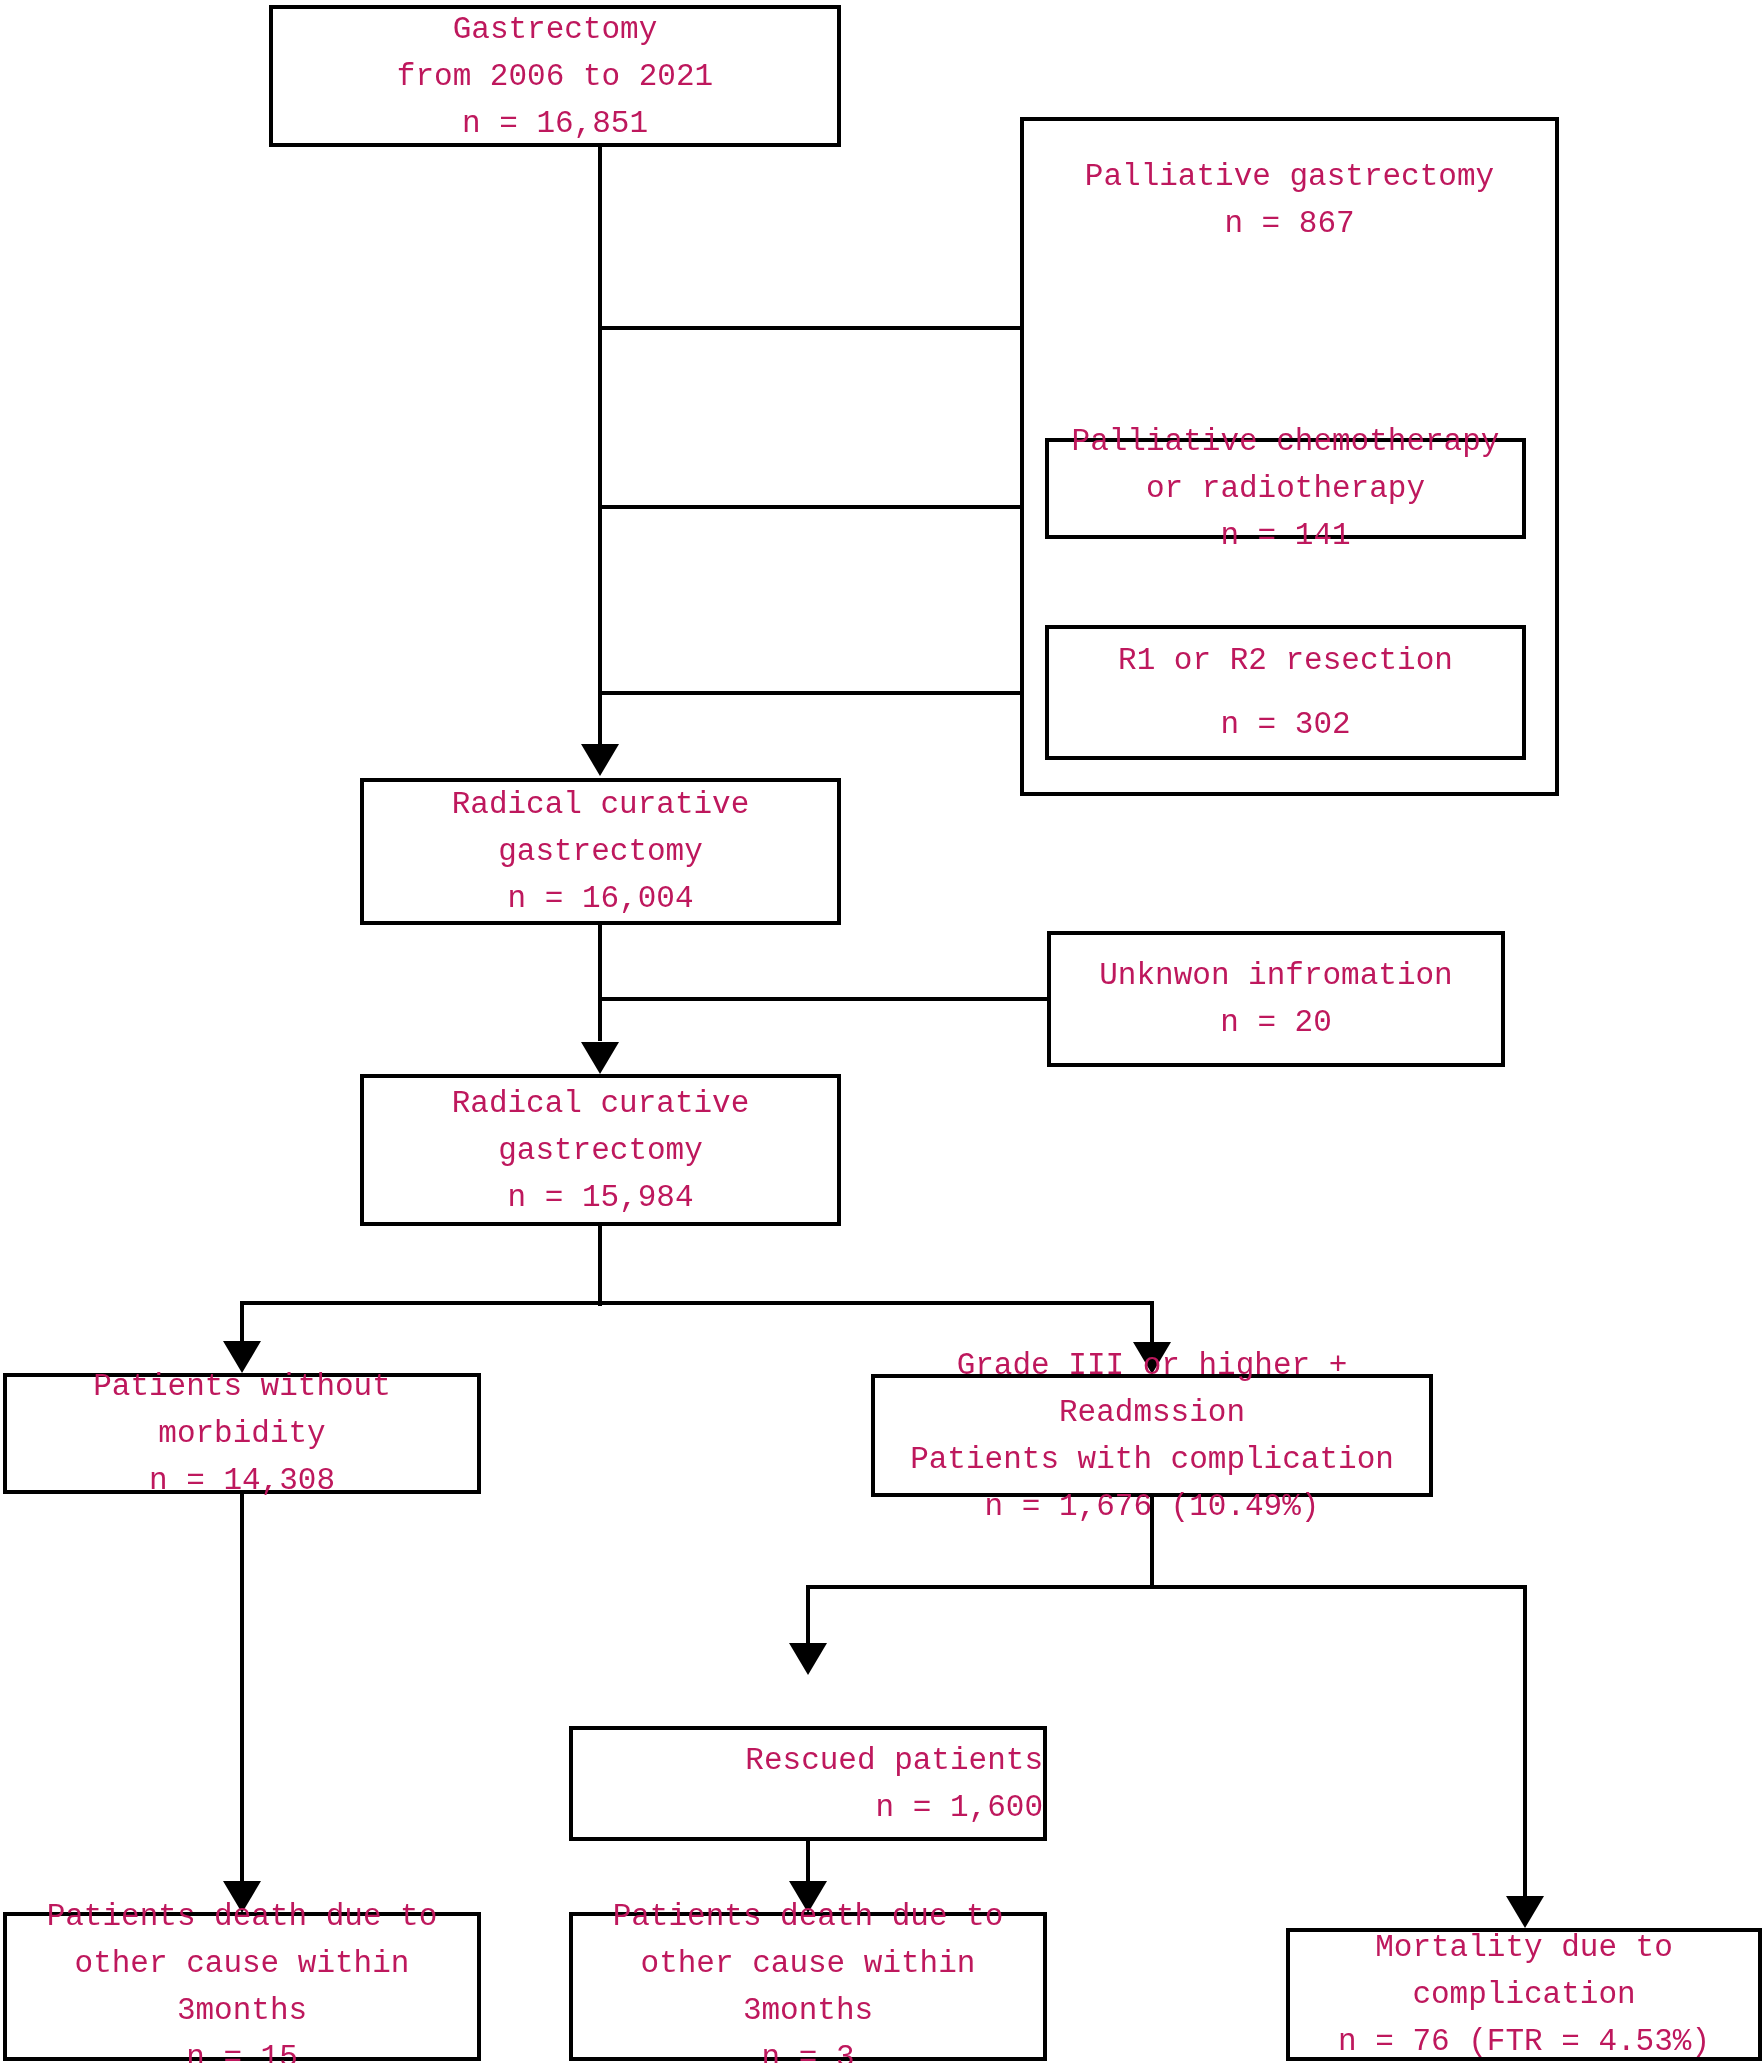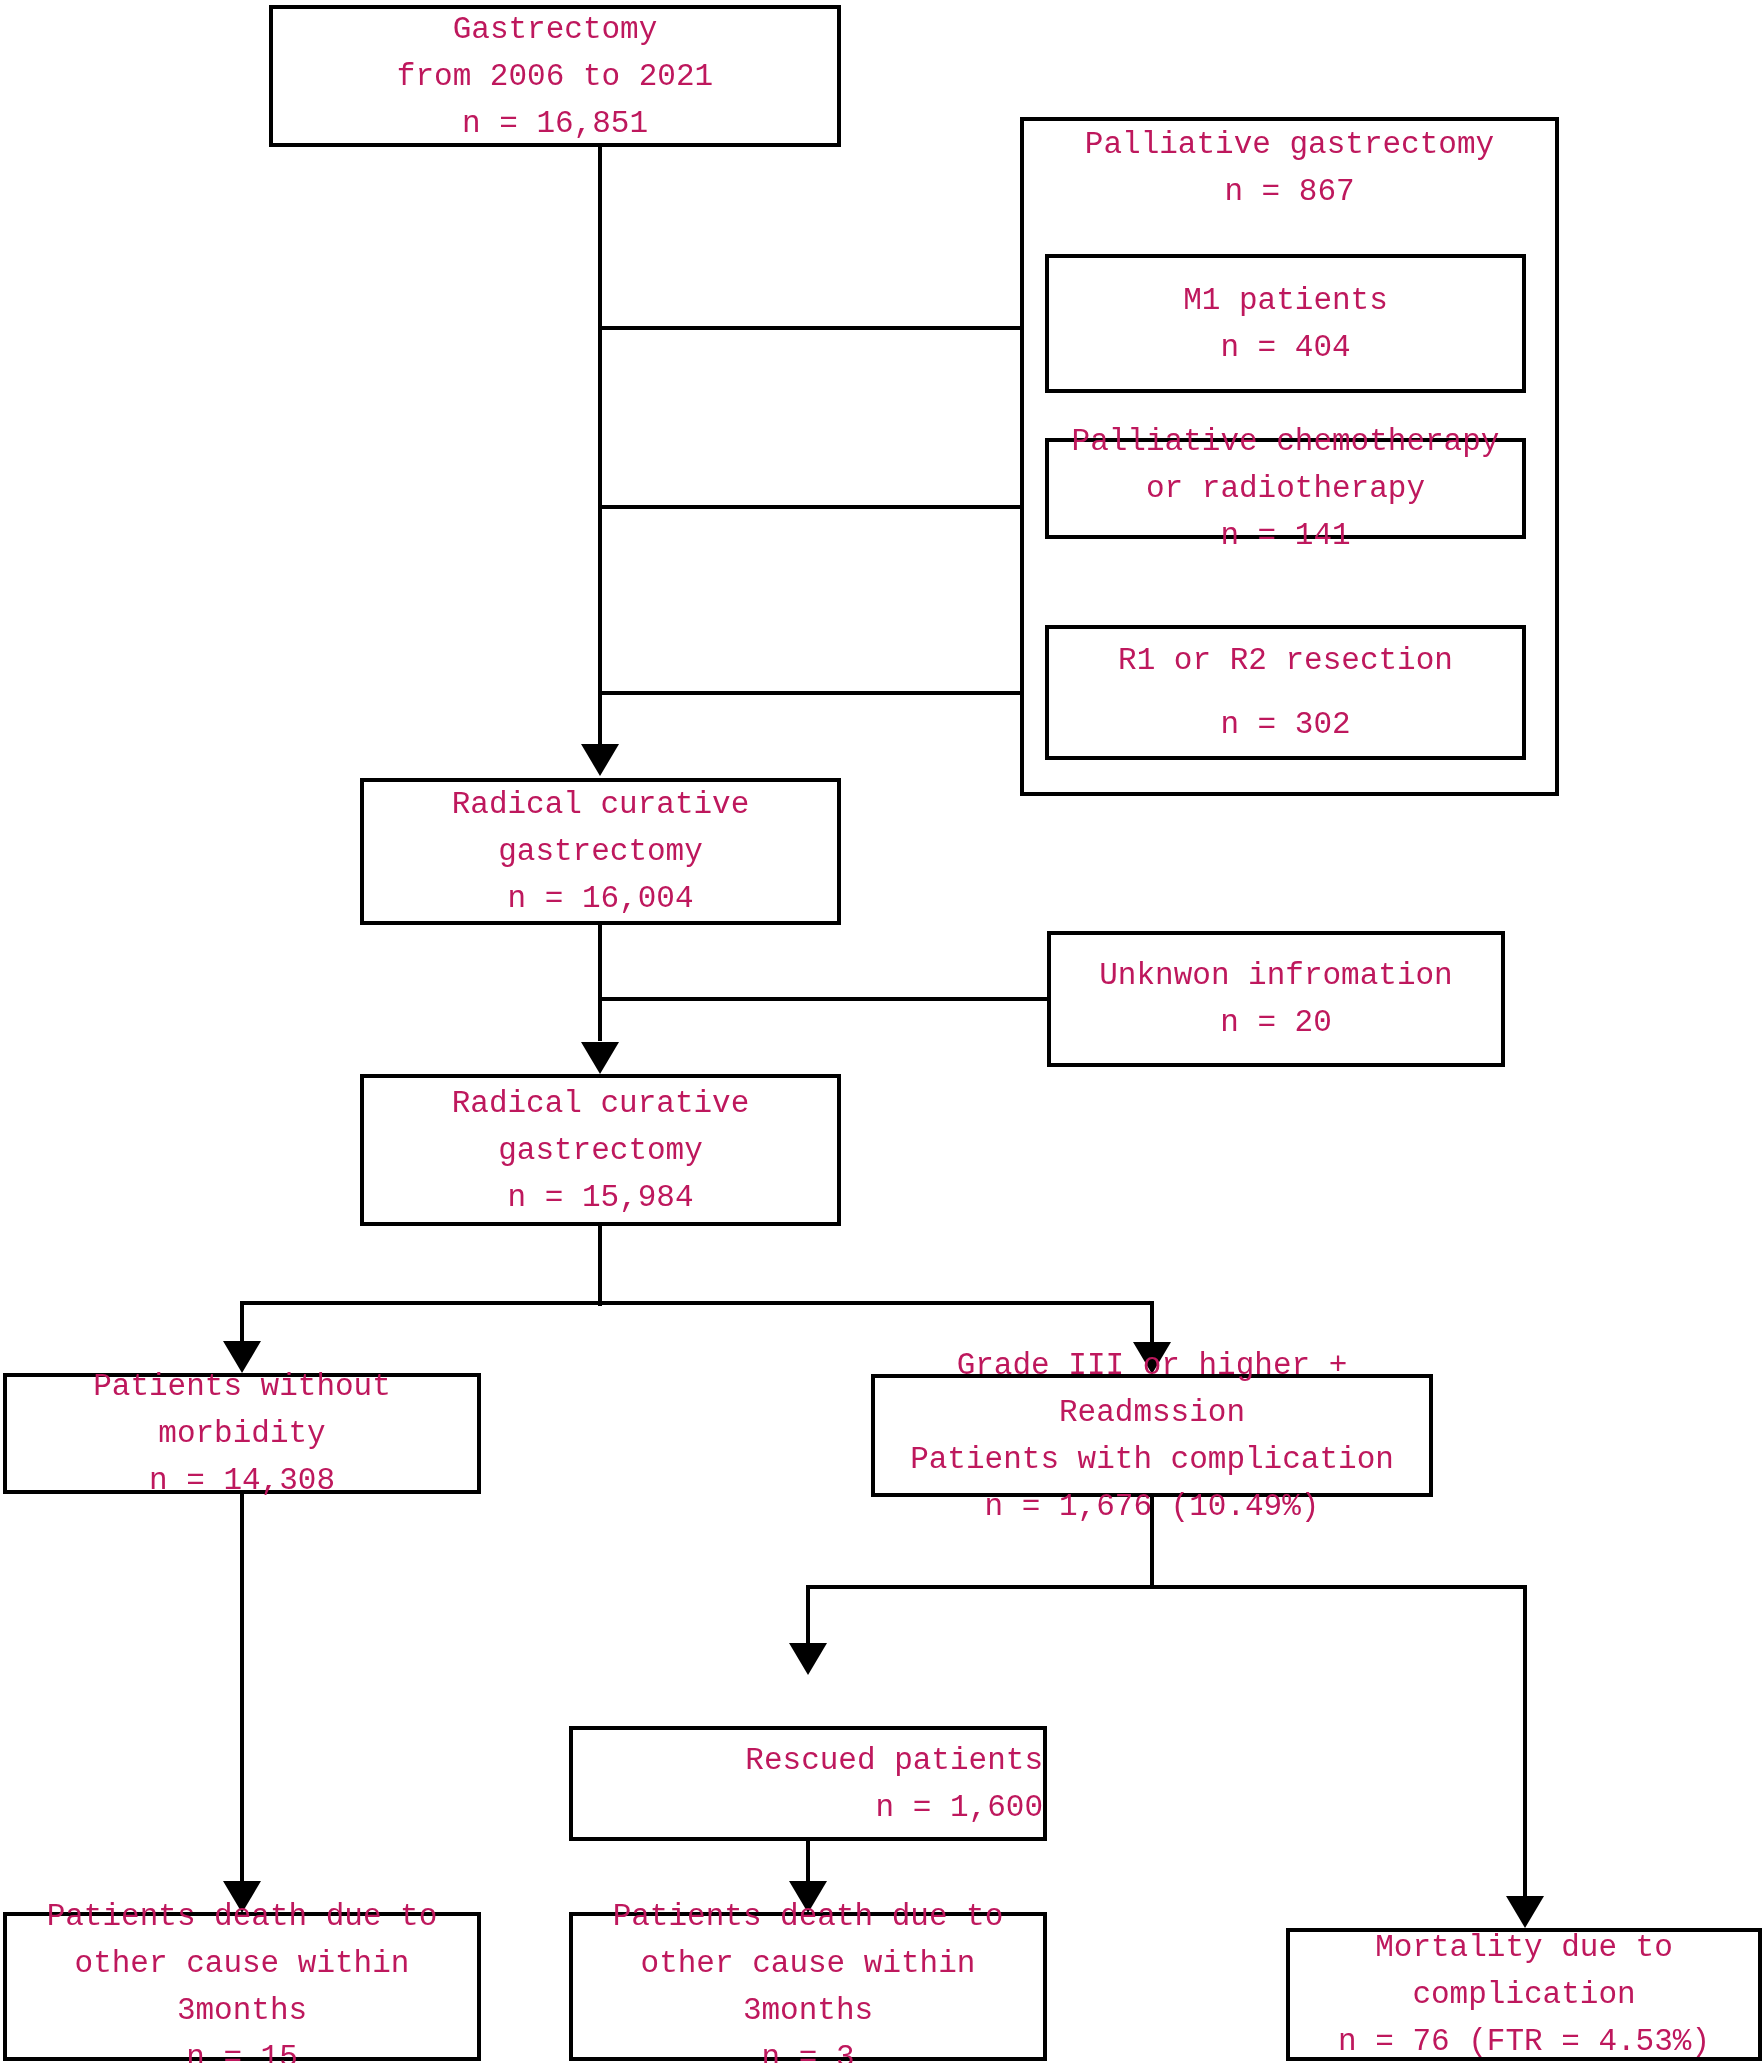--- a/index.html
+++ b/index.html
@@ -91,30 +91,26 @@
   <div class="vline" style="left:806px; top:1792px; height:91px;"></div>
   <div class="arrow-down" style="left:789px; top:1881px;"></div>
 
   <div class="box" style="left:269px; top:5px; width:572px; height:142px;">
     <div class="txt">Gastrectomy</div>
     <div class="txt">from 2006 to 2021</div>
     <div class="txt">n = 16,851</div>
   </div>
 
   <div class="group-box" style="left:1020px; top:117px; width:539px; height:679px;">
-    <div style="">
+    <div style="padding-top:32px;">
       <div class="txt">Palliative gastrectomy</div>
       <div class="txt">n = 867</div>
     </div>
   </div>
 
-  <div class="box" style="left:1045px; top:254px; width:481px; height:139px;">
-    <div class="txt">M1 patients</div>
-    <div class="txt">n = 404</div>
-  </div>
 
   <div class="box" style="left:1045px; top:438px; width:481px; height:101px;">
     <div class="txt">Palliative chemotherapy</div>
     <div class="txt">or radiotherapy</div>
     <div class="txt">n = 141</div>
   </div>
 
   <div class="box" style="left:1045px; top:625px; width:481px; height:135px;gap:17px;">
     <div class="txt">R1 or R2 resection</div>
     <div class="txt">n = 302</div>

